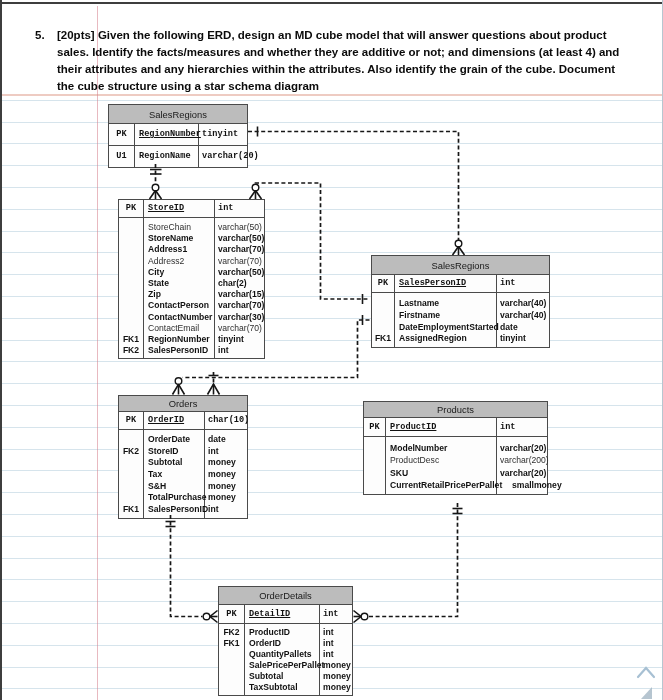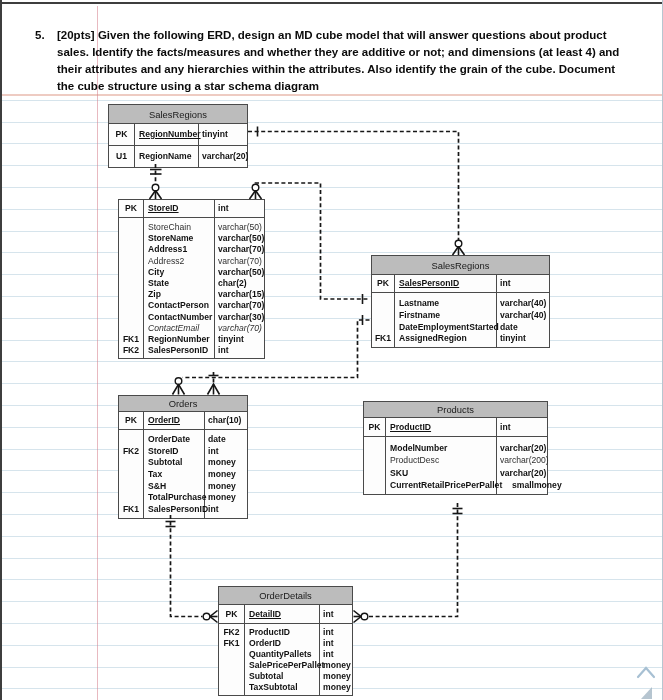--- a/index.html
+++ b/index.html
@@ -16,21 +16,21 @@
             font-weight:bold;font-size:11.5px;line-height:16.9px;color:#0b0b0b;}
   .qnum{flex:0 0 22px;}
   .qtext{flex:1;}
   .erd-table{position:absolute;background:#fdfdfd;border:1.3px solid #4a4a4a;box-sizing:border-box;
              font-size:8.6px;color:#111;}
   .erd-hdr{background:#bcbcbc;border-bottom:1.3px solid #4a4a4a;display:flex;align-items:center;
            justify-content:center;font-size:9.4px;color:#1a1a1a;}
   .erd-body{position:relative;}
   .vdiv{position:absolute;top:0;bottom:0;width:1.2px;background:#4a4a4a;}
   .erd-row{position:relative;white-space:nowrap;}
-  .erd-row.keyband{border-bottom:1.3px solid #4a4a4a;}
+  .erd-row.keyband{border-bottom:1.3px solid #4a4a4a;font-family:Liberation Mono, monospace;}
   .cell{position:absolute;top:0;font-weight:700;white-space:nowrap;}
   .cell-key{text-align:center;}
   .erd-row.nullable .cell{font-weight:400;color:#2e2e2e;}
   .pk-name{text-decoration:underline;}
   .attrs{position:relative;}
   svg.overlay{position:absolute;left:0;top:0;pointer-events:none;}
 </style>
 </head>
 <body>
 
@@ -112,21 +112,21 @@
           <div class="erd-row" style="height: 11.2px; line-height: 11.2px;">
             <span class="cell cell-key" style="left: 0px; width: 24px;"></span>
             <span class="cell cell-name" style="left: 29px;">ContactPerson</span>
             <span class="cell cell-type" style="left: 99px;">varchar(70)</span>
           </div>
           <div class="erd-row" style="height: 11.2px; line-height: 11.2px;">
             <span class="cell cell-key" style="left: 0px; width: 24px;"></span>
             <span class="cell cell-name" style="left: 29px;">ContactNumber</span>
             <span class="cell cell-type" style="left: 99px;">varchar(30)</span>
           </div>
-          <div class="erd-row nullable" style="height: 11.2px; line-height: 11.2px; font-style: italic;">
+          <div class="erd-row nullable" style="height: 11.2px; line-height: 11.2px;">
             <span class="cell cell-key" style="left: 0px; width: 24px;"></span>
             <span class="cell cell-name" style="left: 29px;">ContactEmail</span>
             <span class="cell cell-type" style="left: 99px;">varchar(70)</span>
           </div>
           <div class="erd-row" style="height: 11.2px; line-height: 11.2px;">
             <span class="cell cell-key" style="left: 0px; width: 24px;">FK1</span>
             <span class="cell cell-name" style="left: 29px;">RegionNumber</span>
             <span class="cell cell-type" style="left: 99px;">tinyint</span>
           </div>
           <div class="erd-row" style="height: 11.2px; line-height: 11.2px;">

